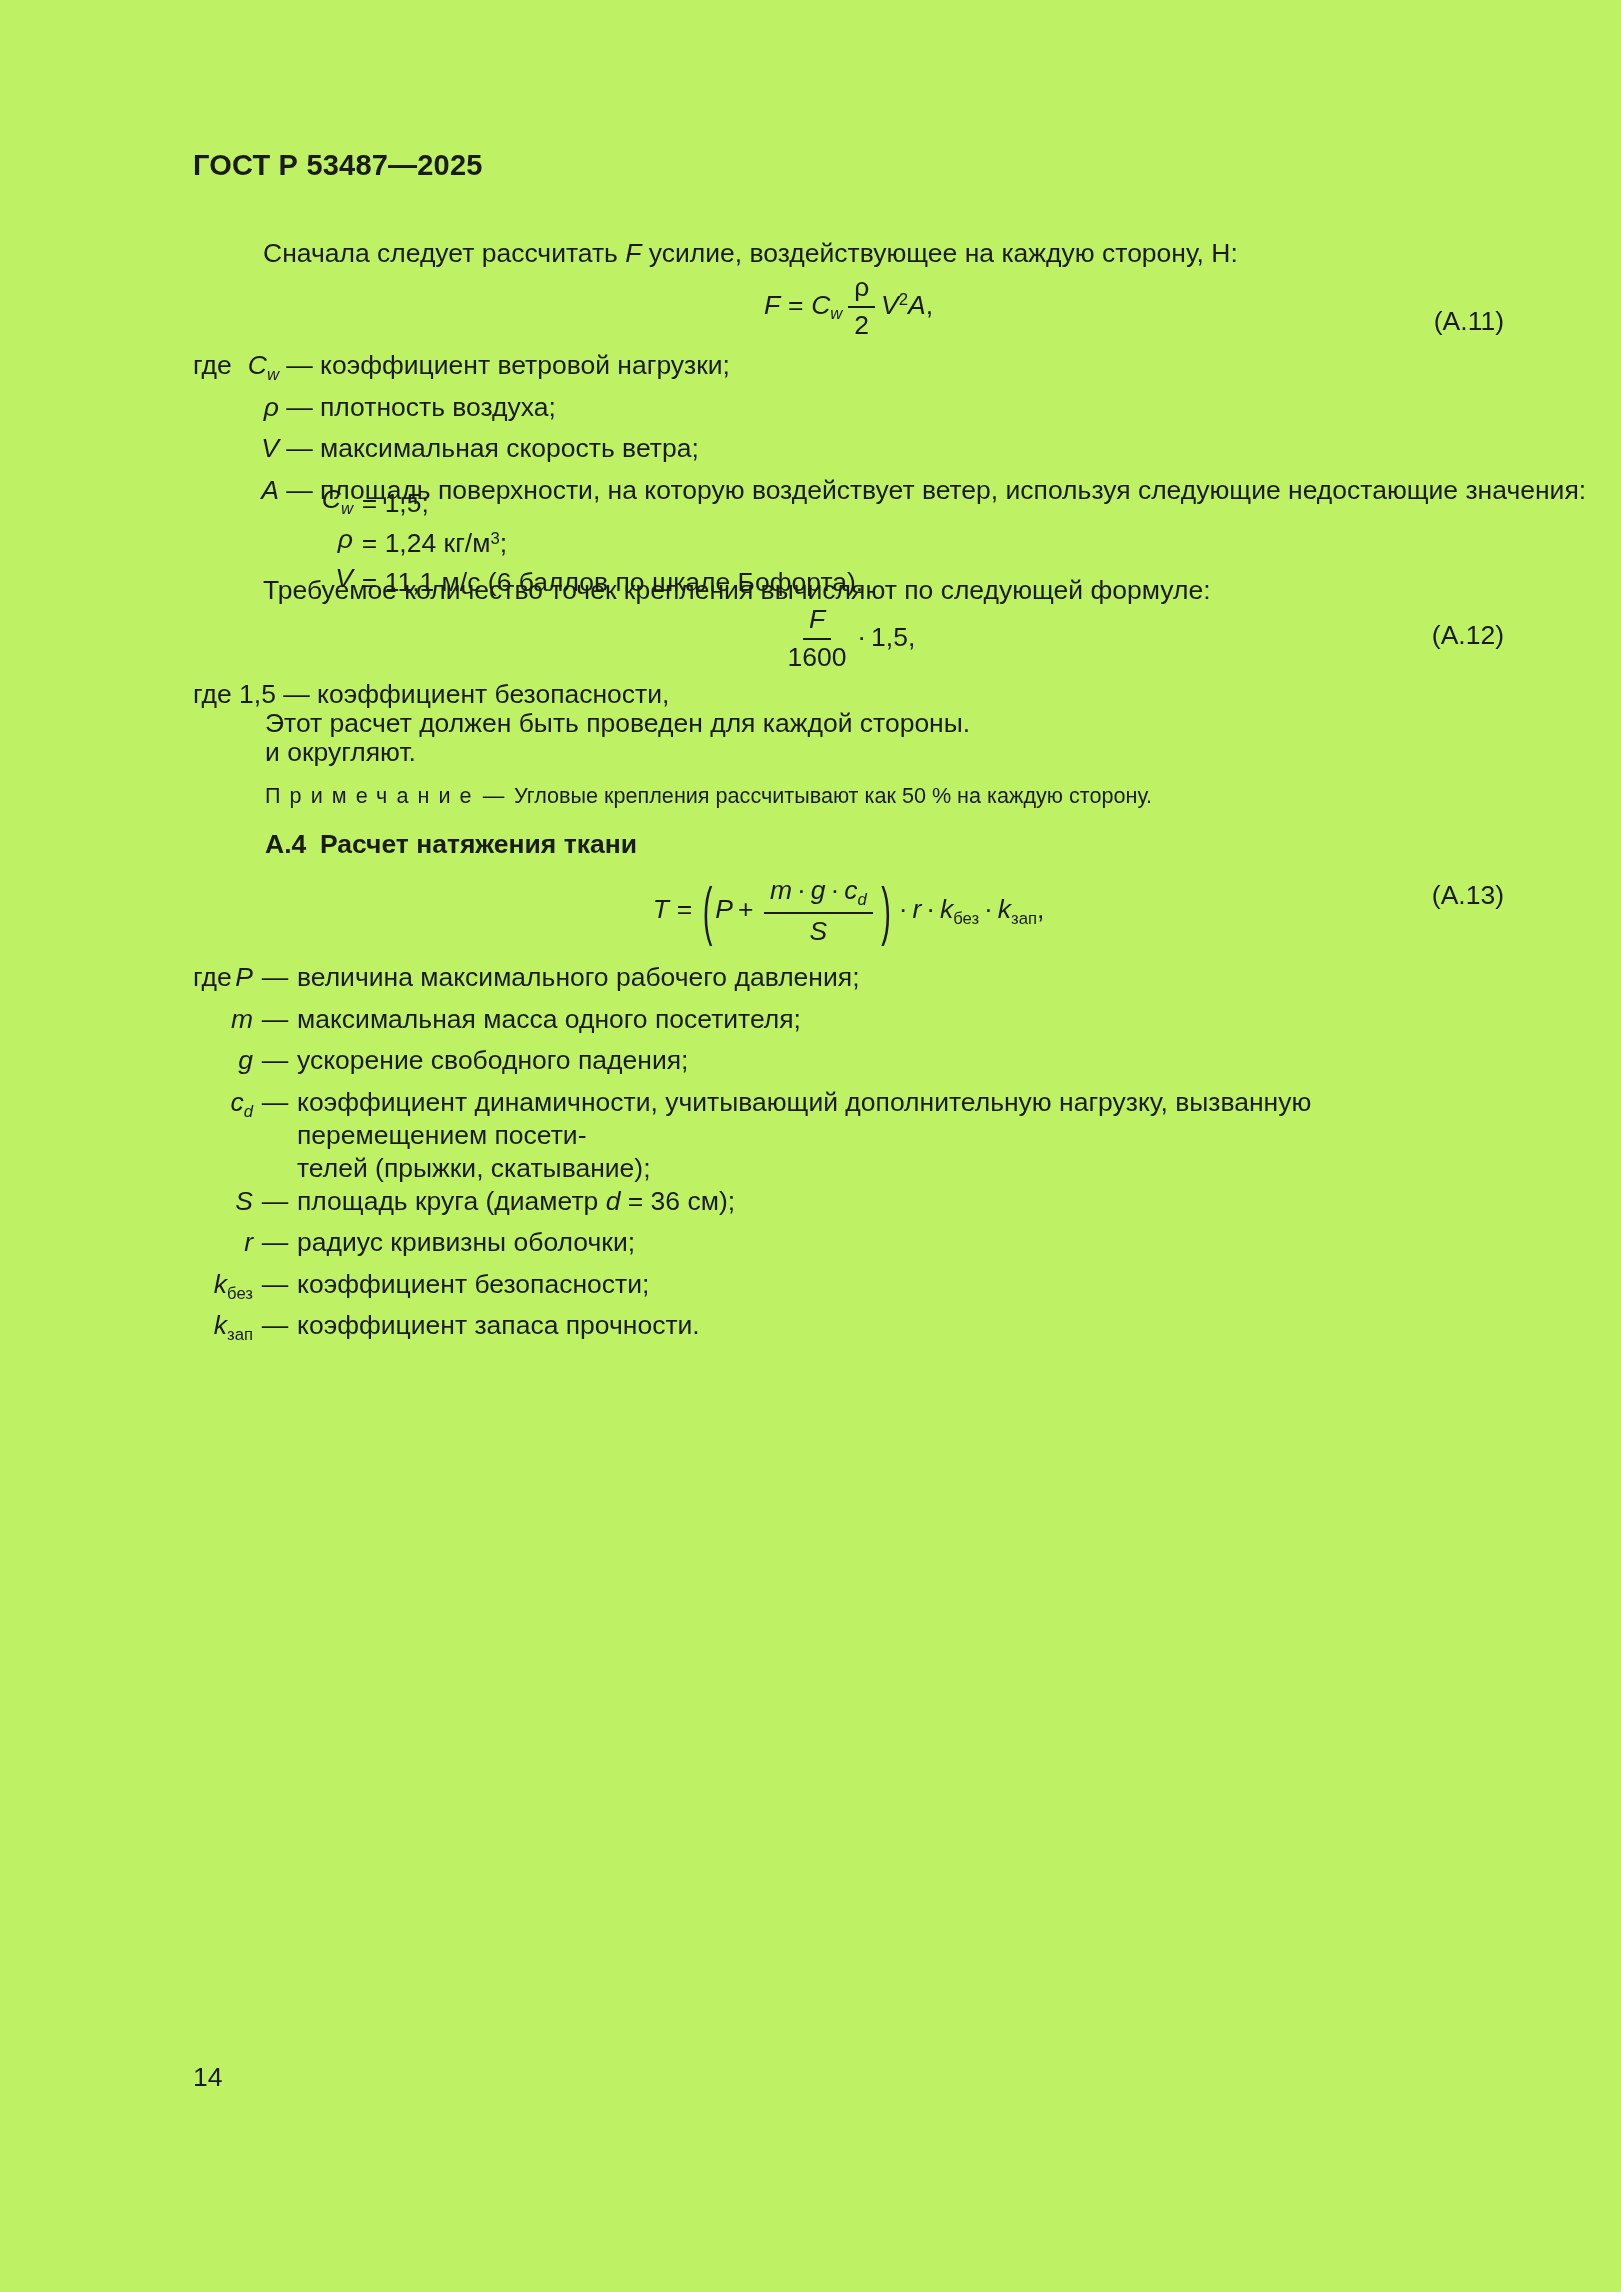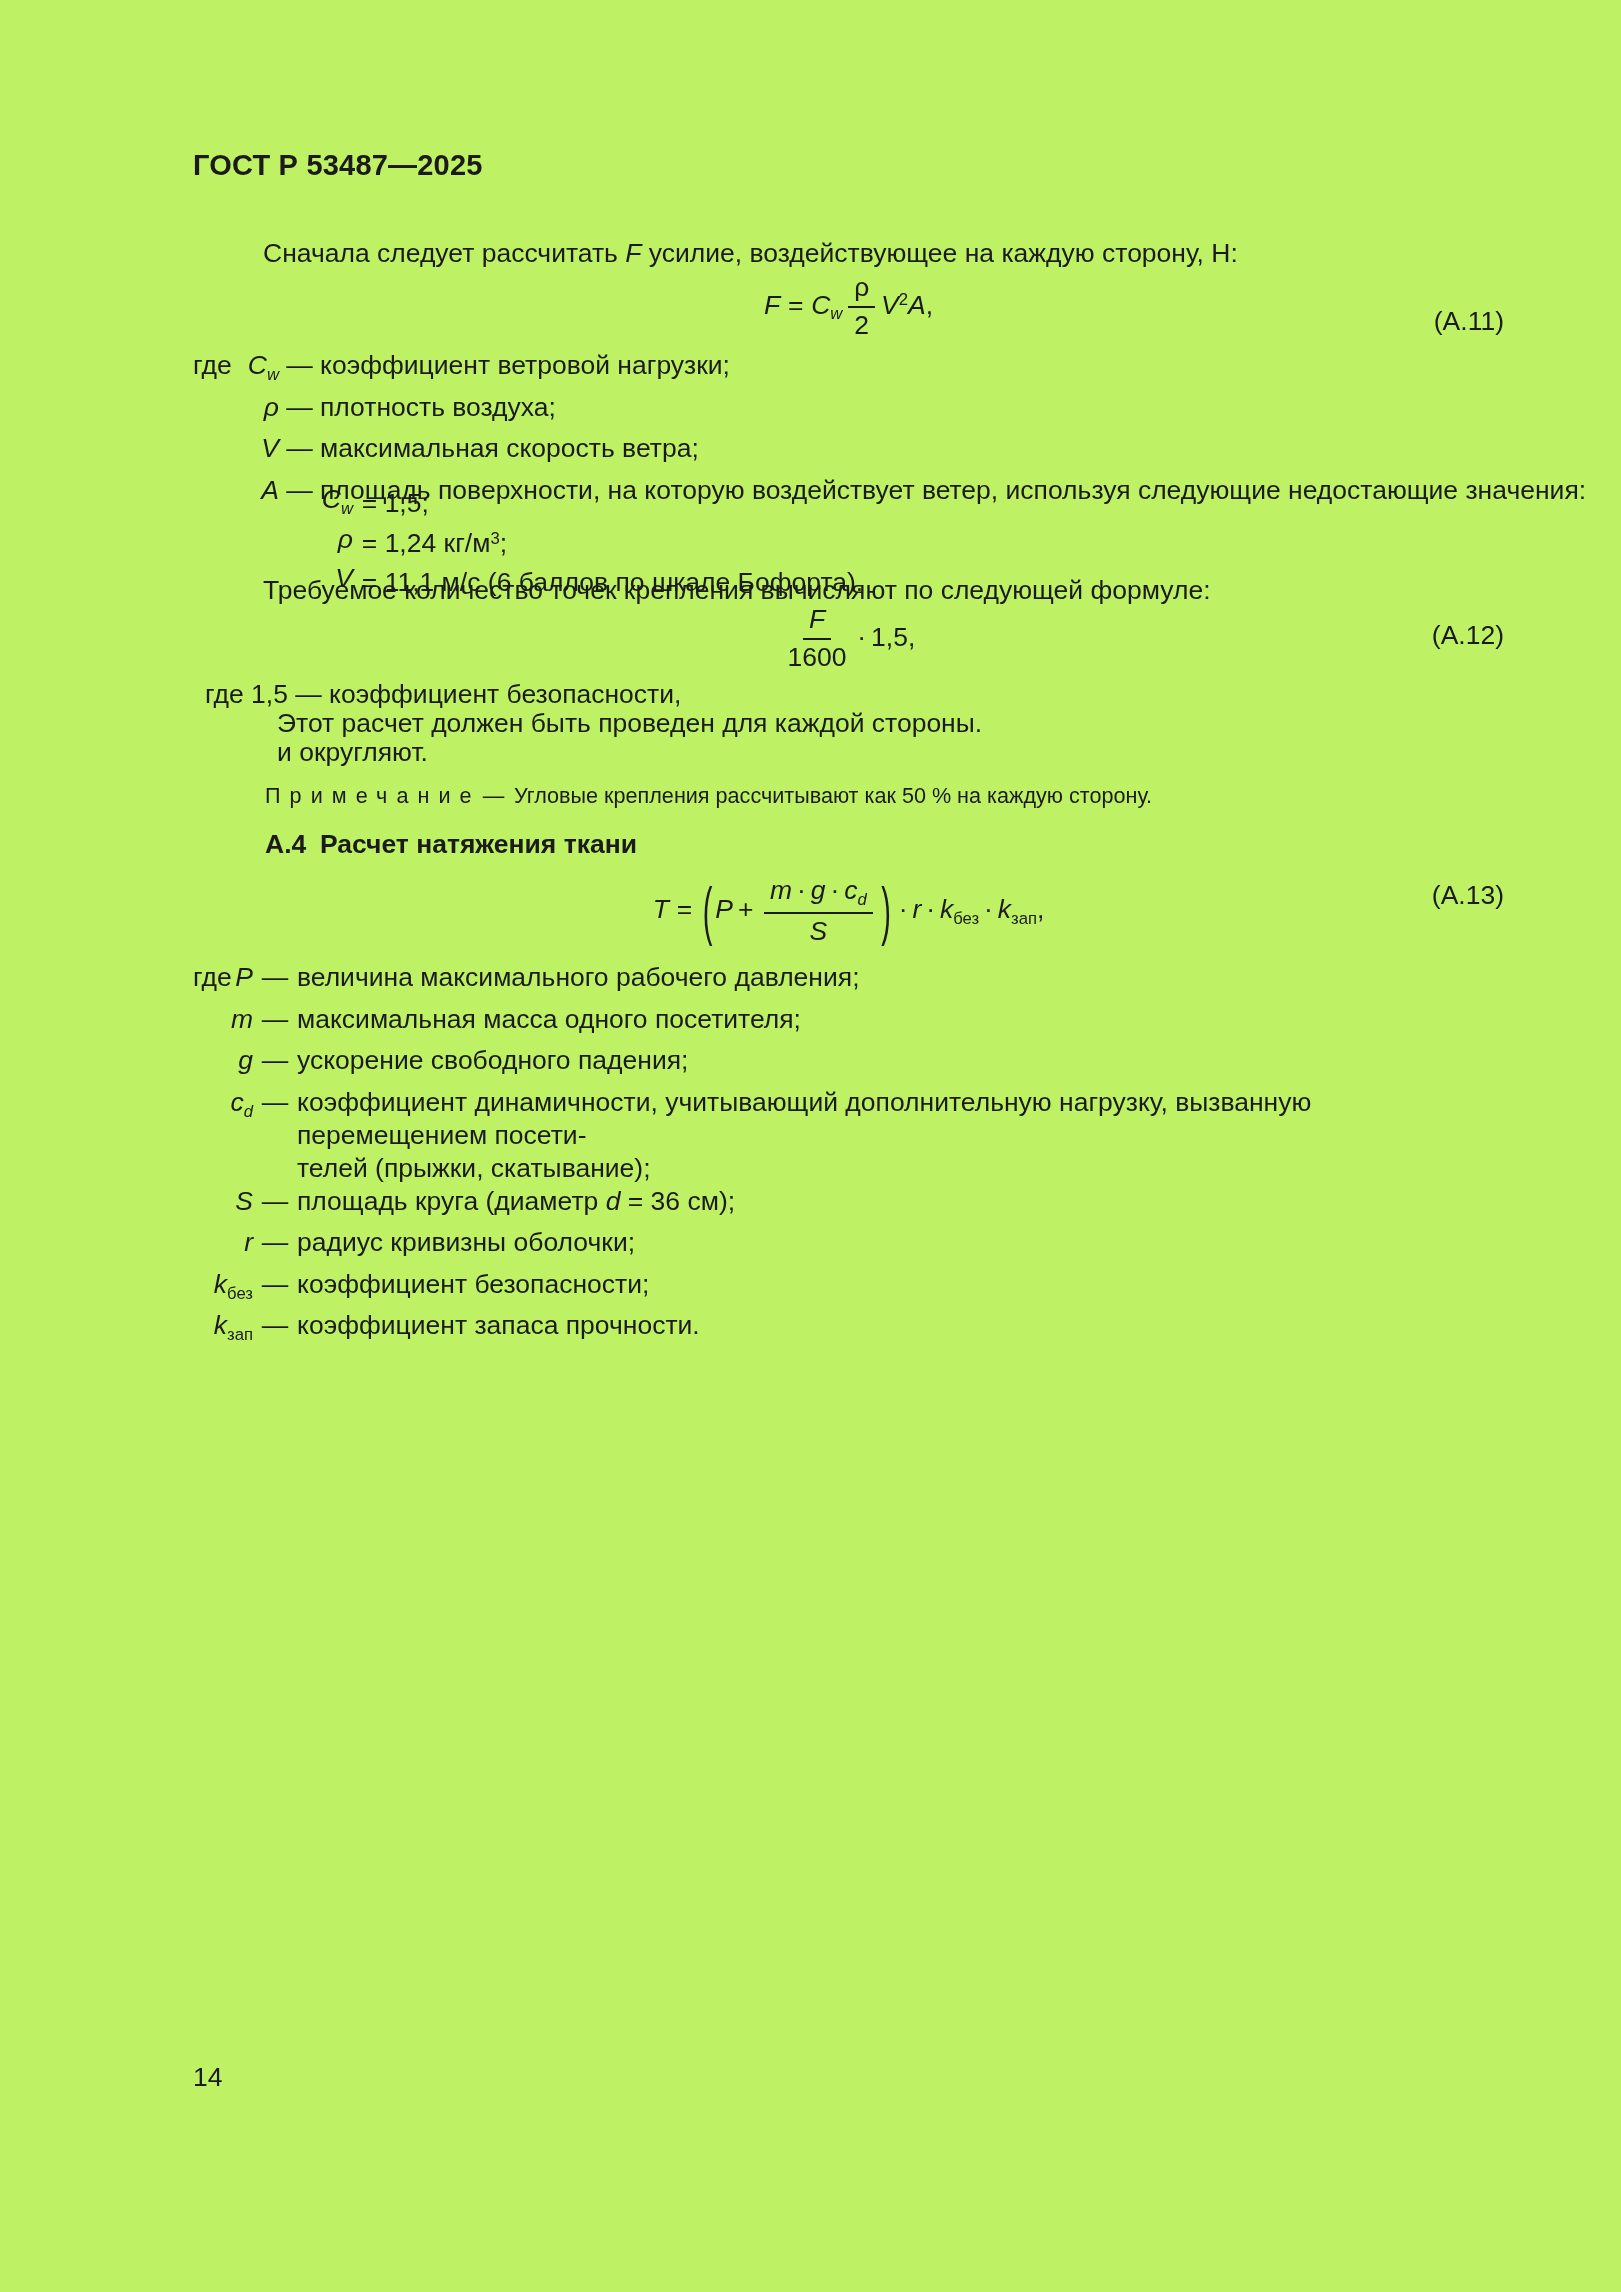--- a/index.html
+++ b/index.html
@@ -130,21 +130,21 @@
   <div class="para indent" style="top:574px;">Требуемое количество точек крепления вычисляют по следующей формуле:</div>
 
   <div class="eqrow" style="top:600px; height:78px;">
     <span class="math"><span class="frac">
           <span class="fnum v">F</span>
           <span class="fden">1600</span>
         </span><span class="tok opn">·</span><span class="tok">1,5,</span></span>
   </div>
   <div class="eqno" style="top:620px;">(А.12)</div>
 
-  <div class="wh15" style="top:680px;margin-left:12px;">
+  <div class="wh15" style="top:680px;">
     <div>где 1,5 — коэффициент безопасности,</div>
     <div class="cont">Этот расчет должен быть проведен для каждой стороны.</div>
     <div class="cont">и округляют.</div>
   </div>
 
   <div class="note" style="top:783px;"><span class="notelabel">Примечание</span><span style="margin:0 9.8px 0 2px;">—</span><span>Угловые крепления рассчитывают как 50 % на каждую сторону.</span></div>
 
   <div class="heading" style="top:829px;"><span class="hnum">А.4</span><span>Расчет натяжения ткани</span></div>
 
   <div class="eqrow" style="top:870px; height:82px;">

